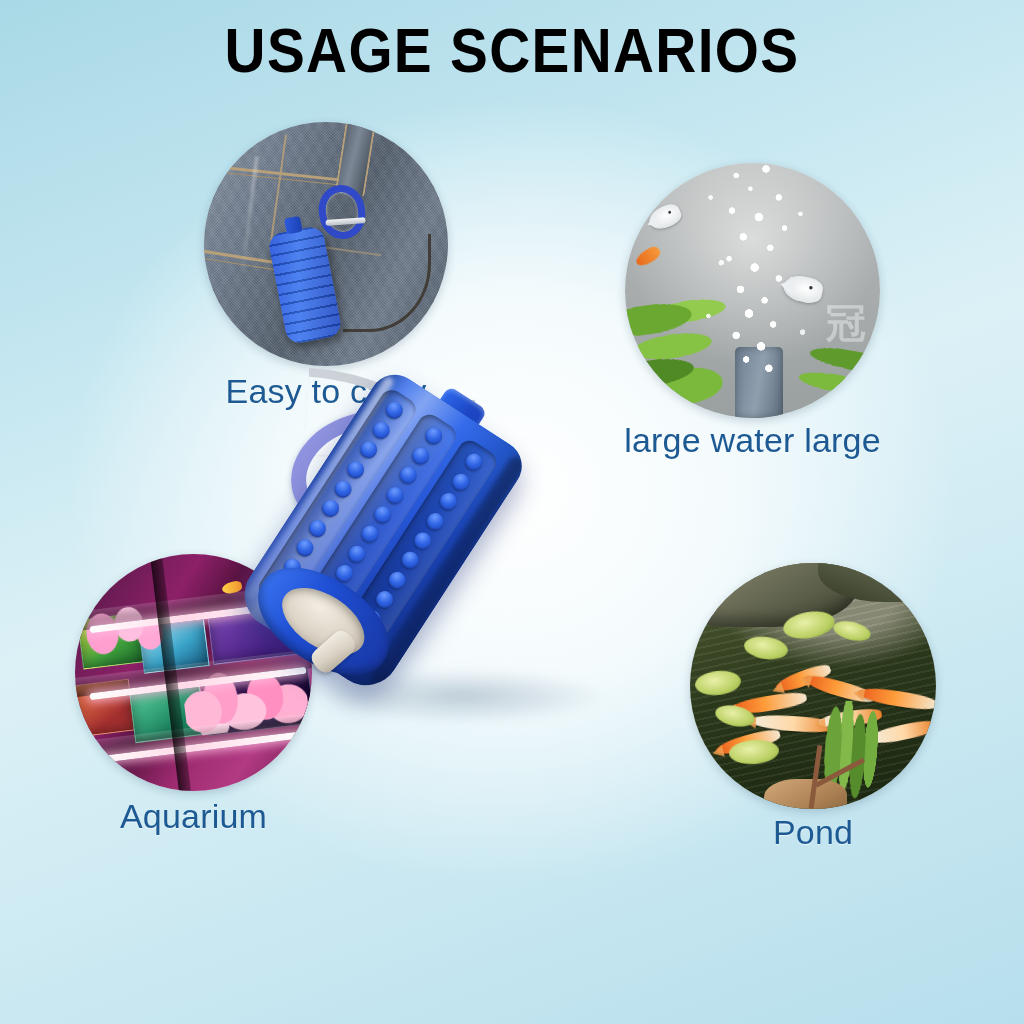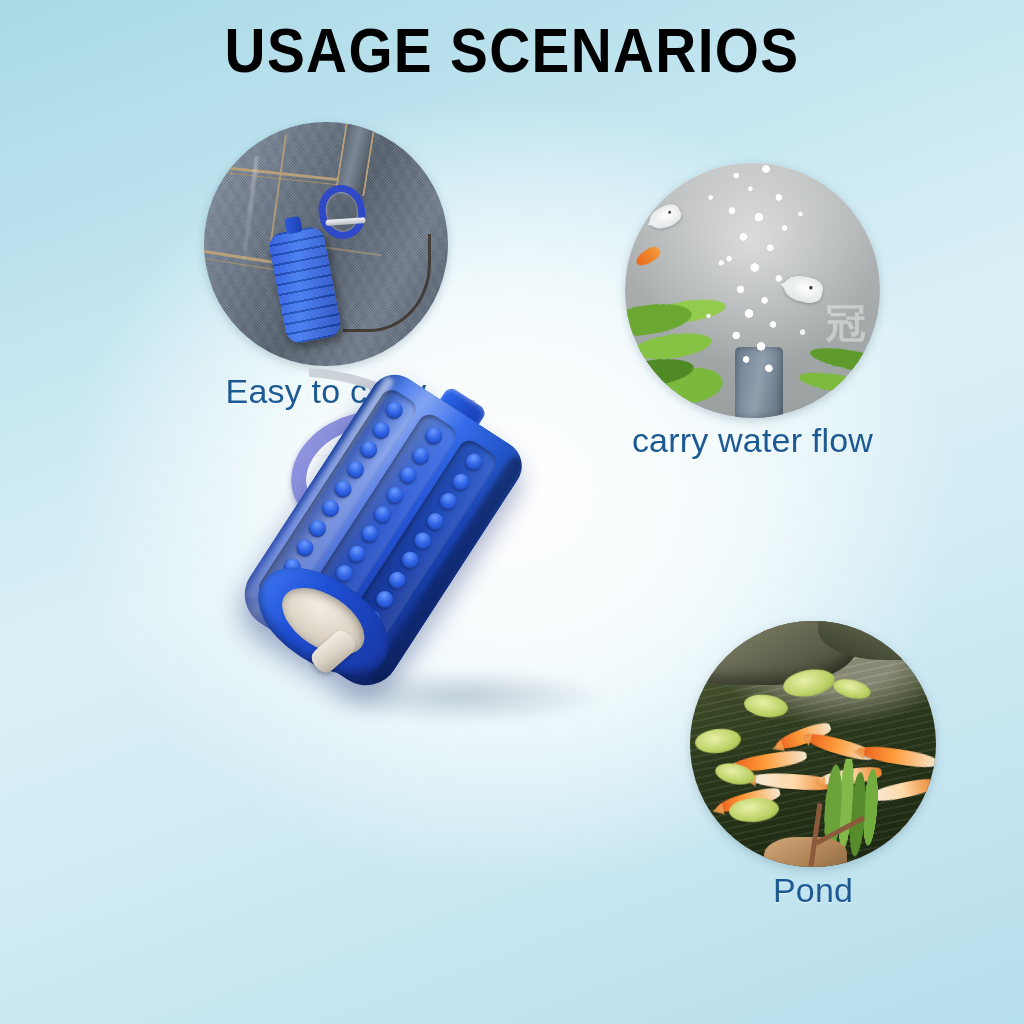--- a/index.html
+++ b/index.html
@@ -60,21 +60,21 @@
 
   #b-flow  { left:625px; top:163px;  width:255px; height:255px; }
   #b-flow   .cap{ top:258px; }
 
   #b-aqua  { left:75px;  top:554px;  width:237px; height:237px; }
   #b-aqua   .cap{ top:243px; }
 
   #b-fish  { left:376px; top:736px;  width:205px; height:205px; }
   #b-fish   .cap{ top:210px; }
 
-  #b-pond  { left:690px; top:621px;  width:246px; height:246px; }
+  #b-pond  { left:690px; top:563px;  width:246px; height:246px; }
   #b-pond   .cap{ top:250px; }
 
   
 
   
   .ph-jeans{
     position:absolute; inset:0;
     background:
       linear-gradient(104deg, rgba(255,255,255,.10) 0 4%, rgba(0,0,0,.10) 4% 8%, rgba(255,255,255,0) 8% 100%),
       repeating-linear-gradient(46deg, rgba(255,255,255,.055) 0 1px, rgba(0,0,0,.05) 1px 2px),
@@ -680,23 +680,46 @@
         <div class="fishO"></div>
         <div class="fishW" id="fw1">
             <i></i>
           </div>
         <div class="fishW" id="fw2">
             <i></i>
           </div>
         <div class="wmark">冠</div>
       </div>
     </div>
-    <div class="cap">carry water flow</div>
+    <div class="cap">large water large</div>
   </div>
 
+  <div class="bubble" id="b-aqua">
+    <div class="disc">
+      <div class="ph-aqua">
+        <div class="tank" id="tk1"></div>
+        <div class="tank" id="tk2"></div>
+        <div class="tank" id="tk3"></div>
+        <div class="tank" id="tk4"></div>
+        <div class="tank" id="tk5"></div>
+        <div class="tank" id="tk6"></div>
+        <div class="coral2"></div>
+        <div class="coral"></div>
+        <div class="shelf s1"></div>
+        <div class="shelf s2"></div>
+        <div class="shelf s3"></div>
+        <div class="tube t1"></div>
+        <div class="tube t2"></div>
+        <div class="tube t3"></div>
+        <div class="pillar"></div>
+        <div class="aqfish"></div>
+      </div>
+    </div>
+    <div class="cap">Aquarium</div>
+  </div>
 
 
   <div class="bubble" id="b-pond">
     <div class="disc">
       <div class="ph-pond">
         <div class="ripple"></div>
         <div class="rock"></div>
         <div class="rock2"></div>
         <div class="koi o" id="k8"></div>
         <div class="koi o" id="k1"></div>

